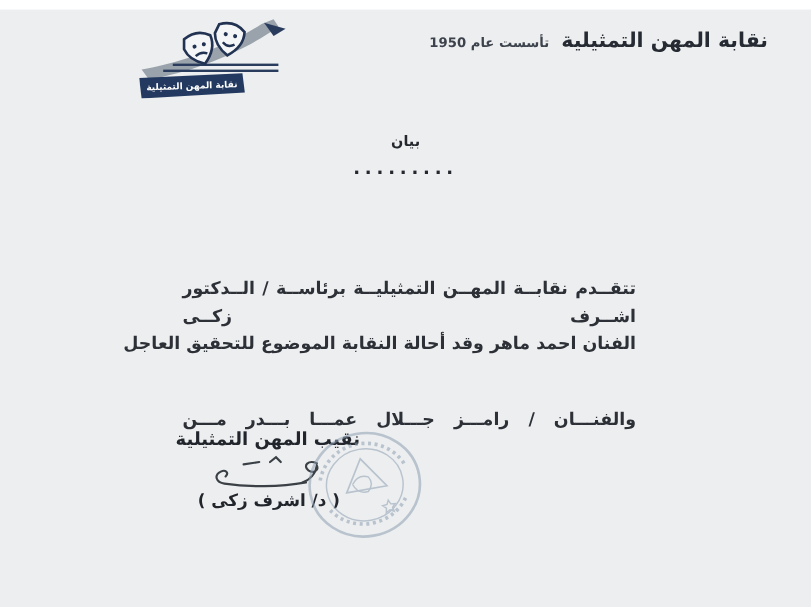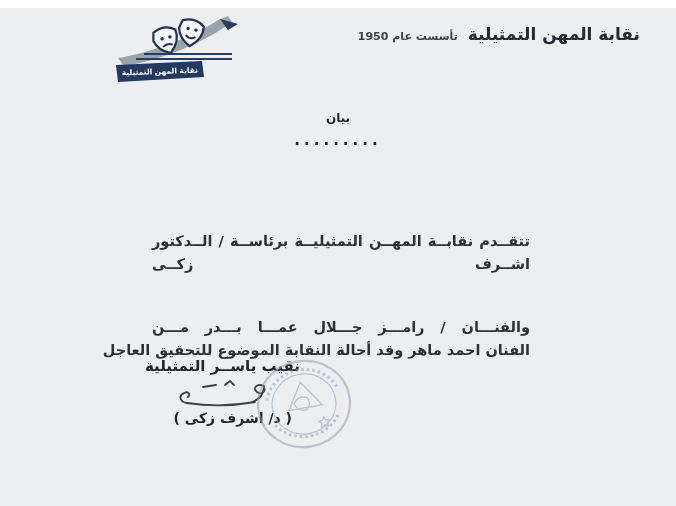--- a/index.html
+++ b/index.html
@@ -39,21 +39,21 @@
     white-space:normal;text-align:justify;text-align-last:justify;margin-top:40px;
   }
   .body-line.last{text-align:right;}
   
   .sig-role{
     position:absolute;left:160px;top:349px;width:140px;direction:rtl;text-align:center;
     font-size:15px;font-weight:700;color:#22262c;white-space:nowrap;
   }
   .sig-scrawl{position:absolute;left:163px;top:371px;width:116px;height:32px;}
   .sig-name{
-    position:absolute;left:156px;top:402px;width:136px;direction:rtl;
+    position:absolute;left:156px;top:402px;width:136px;direction:rtl;text-align:center;
     font-size:14px;font-weight:700;color:#22262c;white-space:nowrap;
   }
   .stamp{position:absolute;left:254px;top:350px;width:100px;height:92px;opacity:.55;}
 </style>
 </head>
 <body>
 
 <div class="scan-page">
 
   <div class="logo">
@@ -89,25 +89,25 @@
     <span class="org-founded">تأسست عام 1950</span>
   </div>
 
   <div class="title-block">
     <div class="title-text">بيان</div>
     <div class="title-dots">.........</div>
   </div>
 
   <div class="body-block">
     <div class="body-line justify">تتقــدم نقابــة المهــن التمثيليــة برئاســة / الــدكتور اشــرف زكــى</div>
+    <div class="body-line last">الفنان احمد ماهر وقد أحالة النقابة الموضوع للتحقيق العاجل</div>
     <div class="body-line justify">والفنـــان / رامـــز جـــلال عمـــا بـــدر مـــن</div>
-    <div class="body-line last">الفنان احمد ماهر وقد أحالة النقابة الموضوع للتحقيق العاجل</div>
   </div>
 
-  <div class="sig-role">نقيب ياســر التمثيلية</div>
+  <div class="sig-role">نقيب المهن التمثيلية</div>
 
   <div class="sig-scrawl">
     <svg width="116" height="32" viewBox="0 0 116 32">
       <g fill="none" stroke="#3b4046" stroke-width="1.8" stroke-linecap="round">
 
         <path d="M101,7 c-7,-3 -12,2 -7,6 c4,3 9,0 7,-4 c-1,7 -6,12 -12,14"></path>
 
         <path d="M92,23 C70,27 44,27 24,24 c-7,-1 -9,-7 -3,-10 c4,-2 7,1 4,4"></path>
 
         <path d="M62,6 l5,-4 l4,4"></path>

